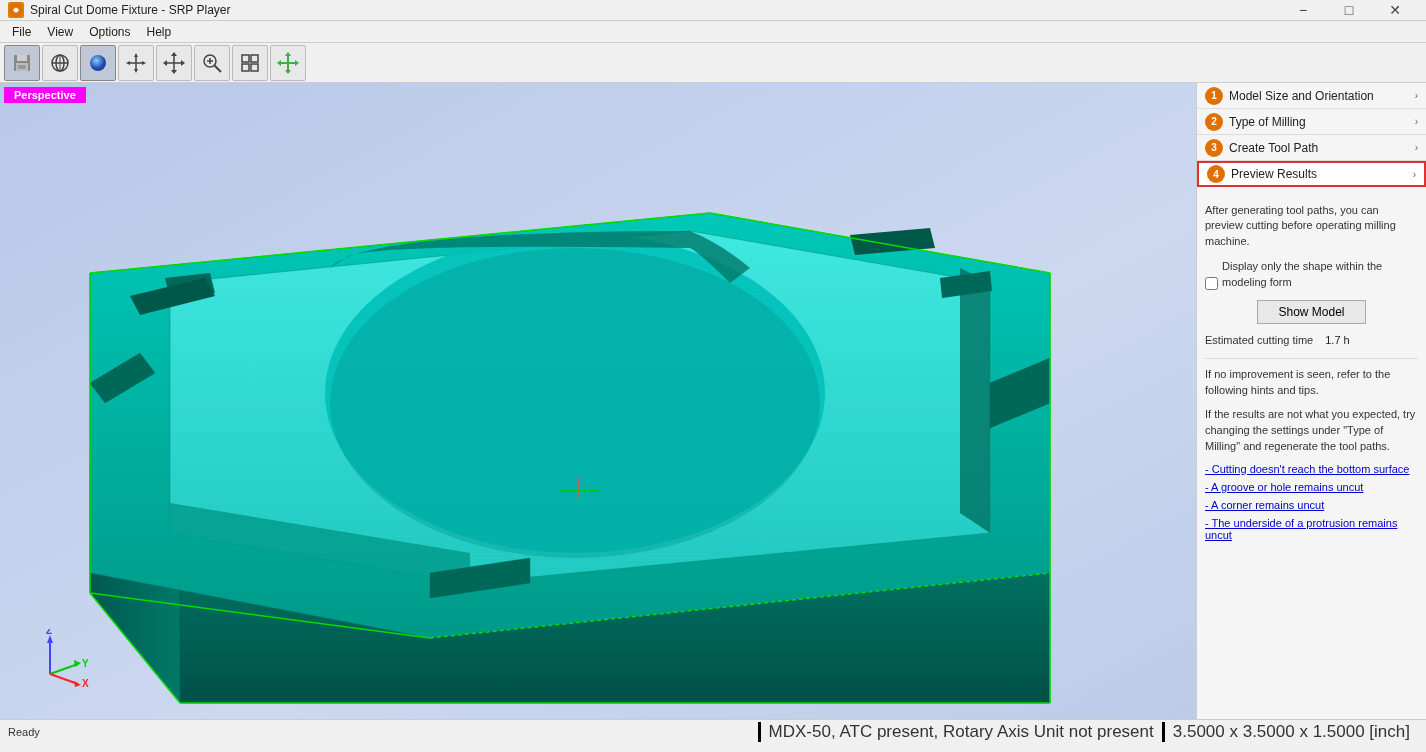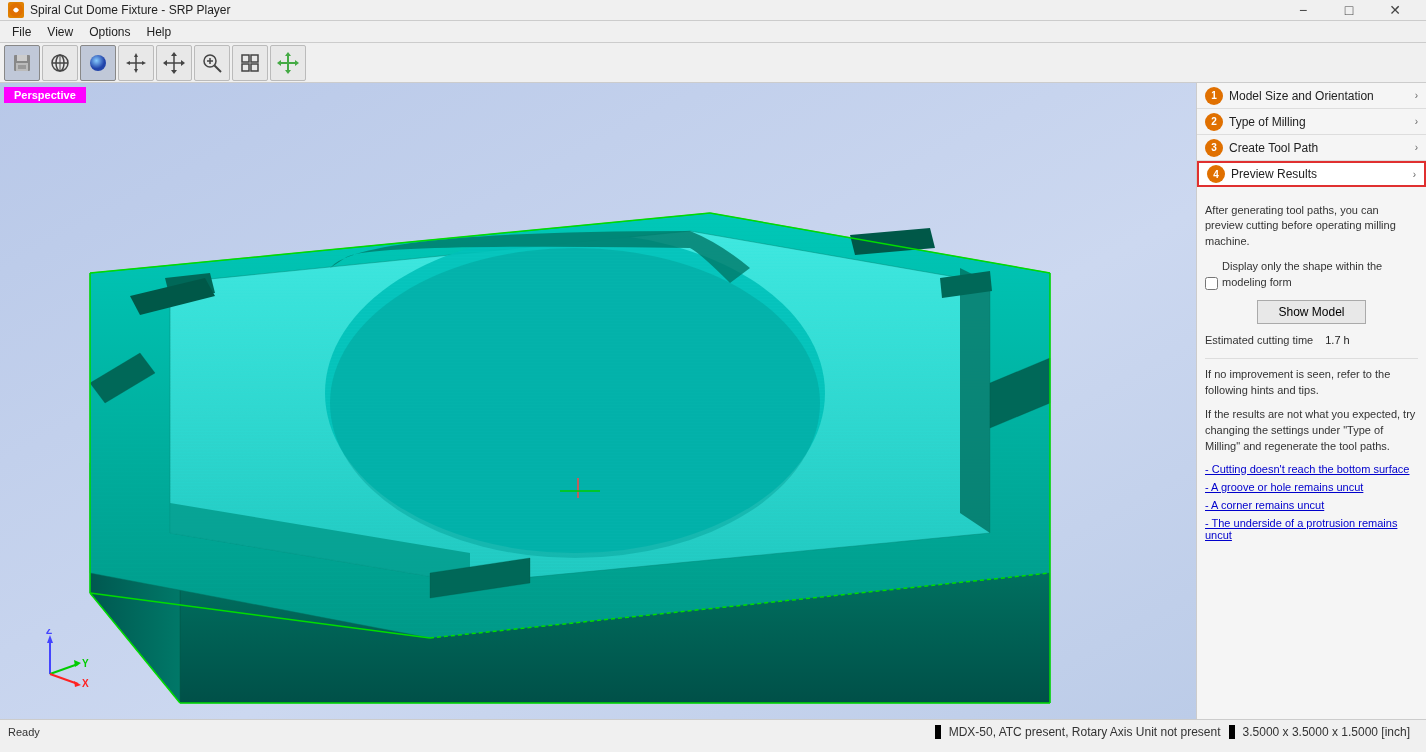--- a/index.html
+++ b/index.html
@@ -110,21 +110,21 @@
     .hint-link { font-size: 11px; color: #0000cc; text-decoration: underline; display: block; margin-bottom: 6px; cursor: pointer; }
 
     
     #status-bar {
       width: 100%; height: 24px; background: #f0f0f0;
       border-top: 1px solid #ccc; display: flex; align-items: center;
       padding: 0 8px; justify-content: space-between;
     }
     #status-left { font-size: 11px; color: #333; }
     #status-right { display: flex; align-items: center; gap: 0; }
-    .status-segment { font-size: 12px; color: #333; padding: 0 8px; border-left: 6px solid #000000; }
+    .status-segment { font-size: 17px; color: #333; padding: 0 8px; border-left: 3px solid #000000; }
 
     
     #right-panel::-webkit-scrollbar { width: 12px; }
     #right-panel::-webkit-scrollbar-track { background: #f0f0f0; }
     #right-panel::-webkit-scrollbar-thumb { background: #c0c0c0; border: 2px solid #f0f0f0; }
   </style>
 </head>
 <body>
 
 <div id="title-bar">

